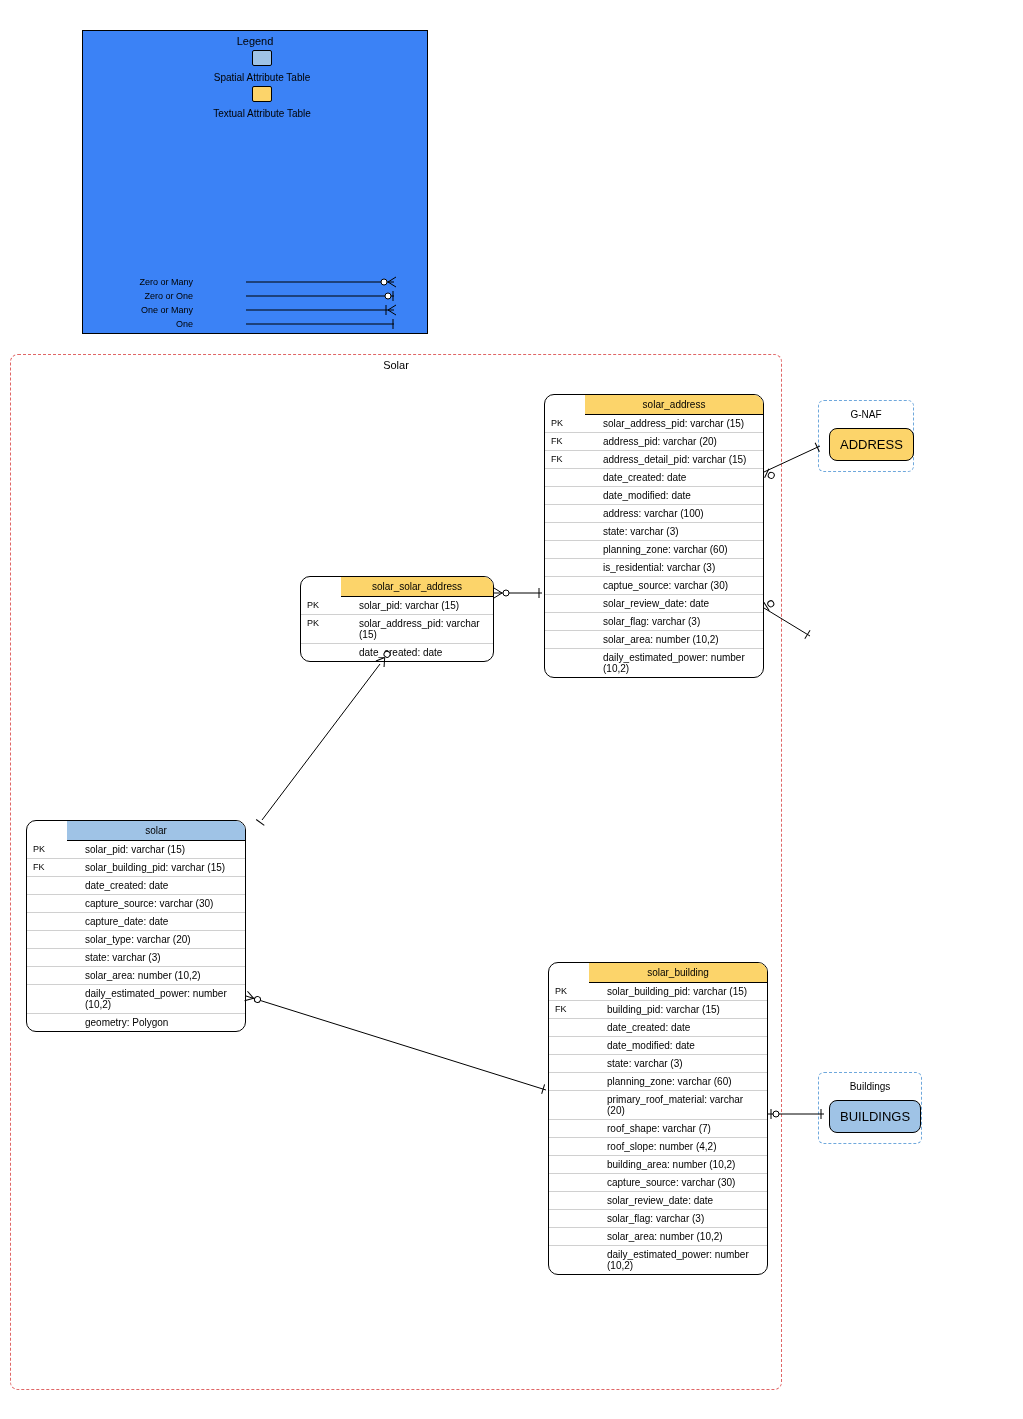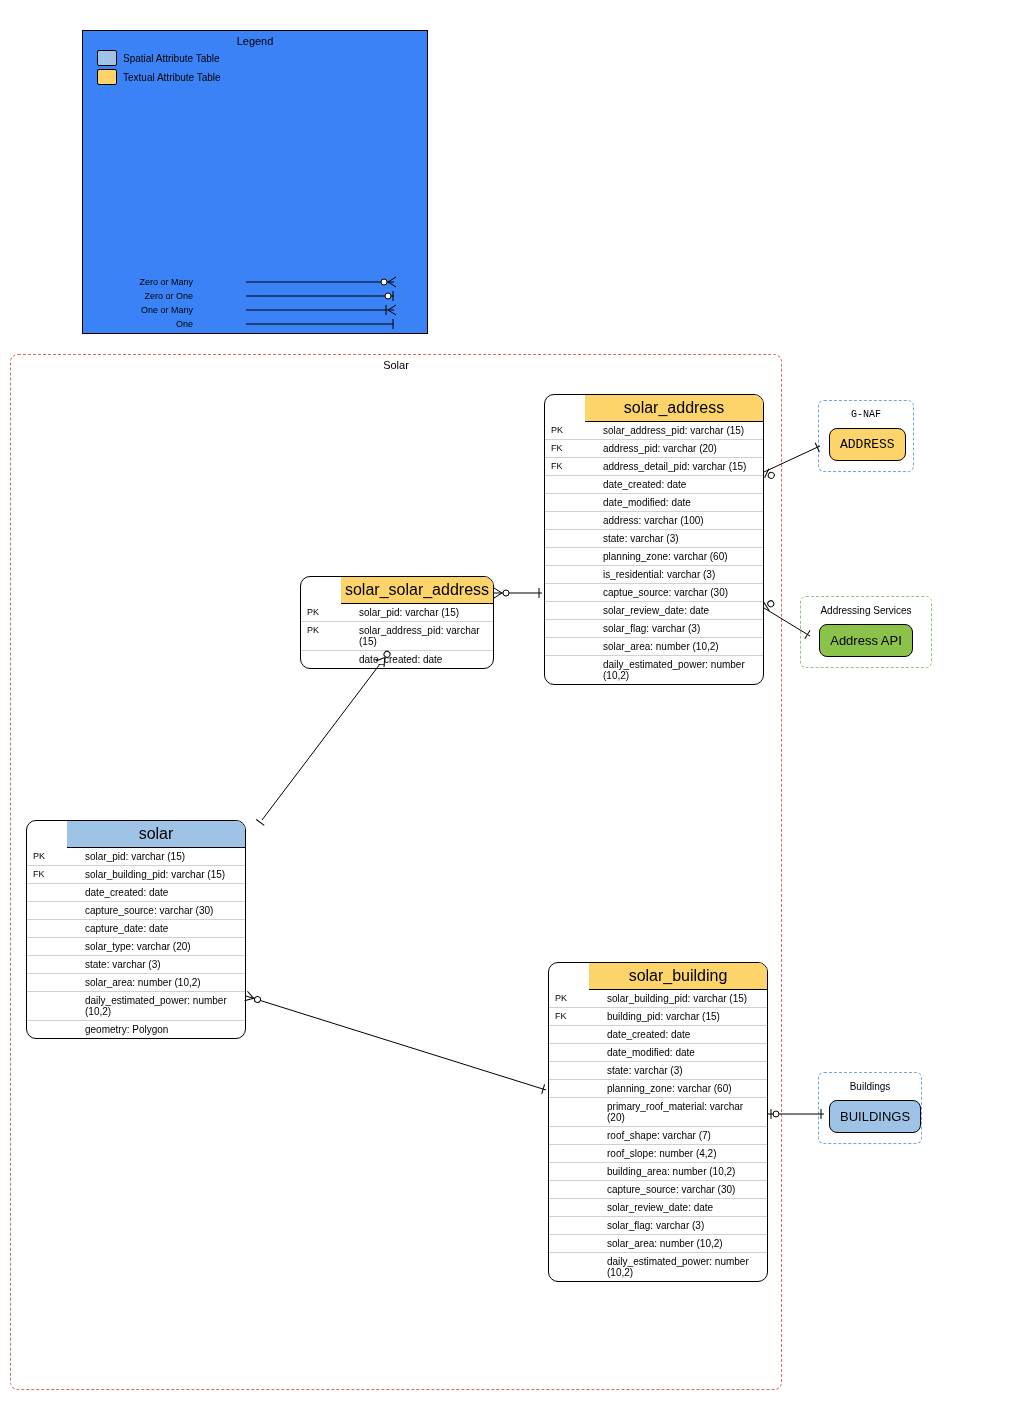--- a/index.html
+++ b/index.html
@@ -30,20 +30,21 @@
   .legend-title {
     text-align: center;
     font-size: 11px;
     margin-top: 4px;
   }
   .legend-row {
     display: flex;
     align-items: center;
     margin: 3px 0 0 14px;
     gap: 6px;
+    flex-direction: column;
   }
   .swatch {
     width: 18px; height: 14px;
     border: 1px solid #000;
     border-radius: 2px;
   }
   .swatch.spatial { background: #9fc3e6; }
   .swatch.textual { background: #fcd46a; }
   .legend-line-label {
     position: absolute;
@@ -68,21 +69,21 @@
     position: absolute;
     border: 1px solid #000;
     border-radius: 10px;
     overflow: hidden;
     background: #fff;
     font-size: 10px;
   }
   .entity .hdr {
     text-align: center;
     padding: 4px 1px;
-    font-size: 16px;
+    font-size: 10px;
     border-bottom: 1px solid #000;
     margin-left: 40px;
   }
   .entity.textual .hdr { background: #fcd46a; }
   .entity.spatial .hdr { background: #9fc3e6; }
   .entity .row {
     display: flex;
     border-bottom: 1px solid #d0d0d0;
     gap: 24px;
   }
@@ -106,21 +107,21 @@
     text-align: center;
   }
   .ext-pkg .lbl { font-size: 10px; margin-bottom: 8px; }
   .ext-pkg .chip {
     display: inline-block;
     border: 1px solid #000;
     border-radius: 8px;
     padding: 8px 10px;
     font-size: 13px;
   }
-  .pkg-gnaf       { border: 1px dashed #6fa8dc; font-family: Liberation Mono, monospace; }
+  .pkg-gnaf       { border: 1px dashed #6fa8dc; }
   .pkg-addrsvc    { border: 1px dashed #93c47d; }
   .pkg-buildings  { border: 1px dashed #6fa8dc; }
   .chip-yellow    { background: #fcd46a; }
   .chip-green     { background: #8bc34a; color:#000; }
   .chip-blue      { background: #9fc3e6; }
   svg.lines {
     position: absolute;
     left: 0; top: 0;
     width: 1023px; height: 1419px;
     pointer-events: none;
@@ -328,24 +329,20 @@
       <div class="row">
         <div class="key"></div>
         <div class="val">daily_estimated_power: number (10,2)</div>
       </div>
     </div>
 
 <div class="ext-pkg pkg-gnaf" style="left:818px; top:400px; width:74px">
   <div class="lbl">G-NAF</div>
   <div class="chip chip-yellow">ADDRESS</div>
 </div>
-<div class="ext-pkg pkg-addrsvc" style="left:800px; top:596px; width:110px">
-  <div class="lbl">Addressing Services</div>
-  <div class="chip chip-green">Address API</div>
-</div>
 <div class="ext-pkg pkg-buildings" style="left:818px; top:1072px; width:82px">
   <div class="lbl">Buildings</div>
   <div class="chip chip-blue">BUILDINGS</div>
 </div>
 
 <svg class="lines">
 
   <defs>
 
     <g id="m-one">

